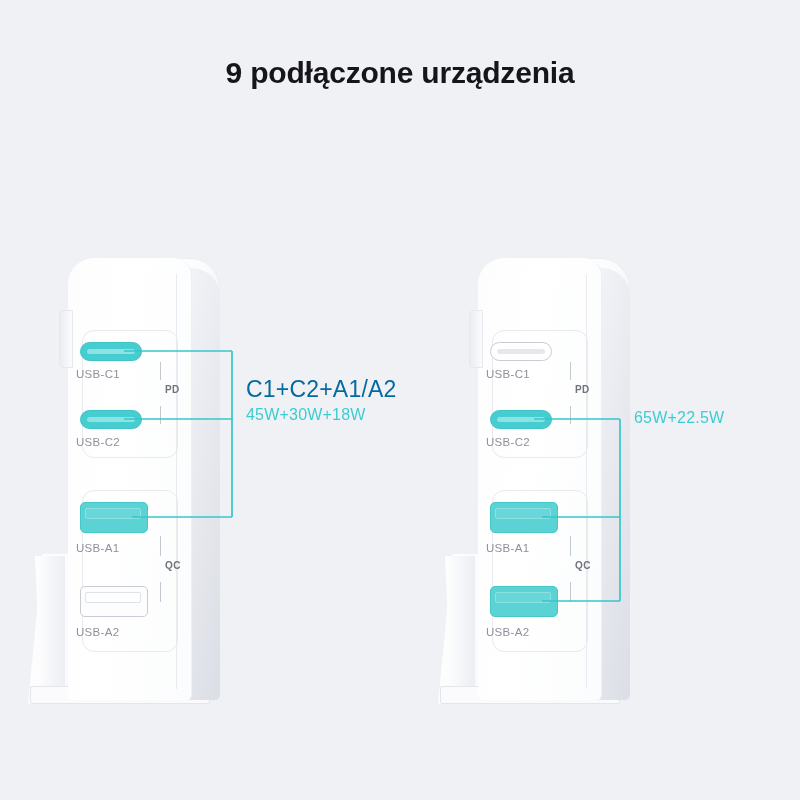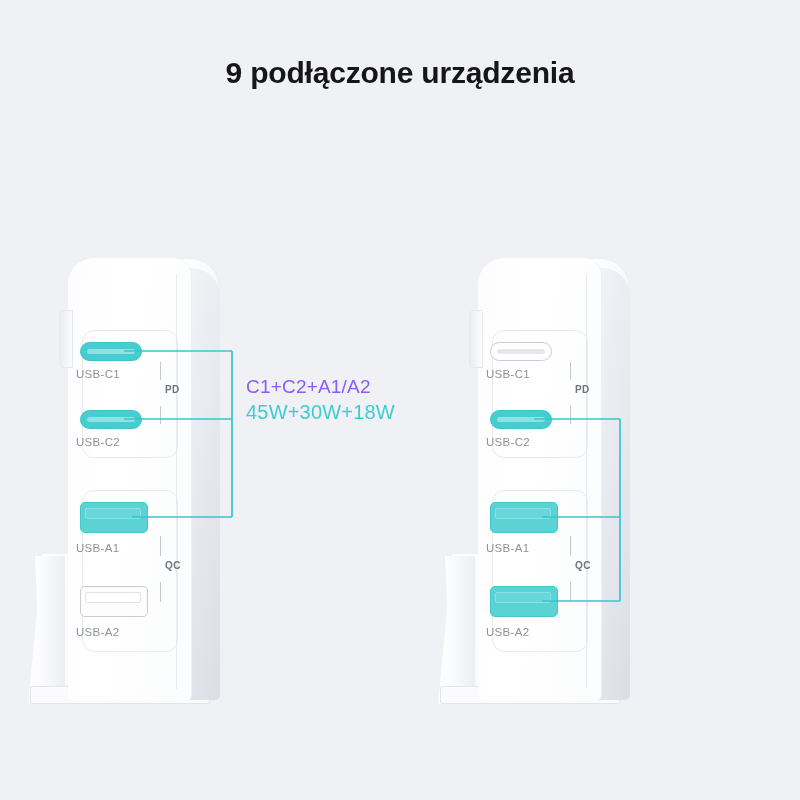--- a/index.html
+++ b/index.html
@@ -243,27 +243,28 @@
   .callout { position: absolute; left: 0; top: 0; overflow: visible; }
   .callout line {
     stroke: #35c6cb;
     stroke-width: 1.7;
     fill: none;
   }
 
   
   .callout-text { position: absolute; }
   .callout-combo {
-    font-size: 19px;
-    color: #8b5cf6;
+    font-size: 23px;
+    color: #0369a1;
     letter-spacing: 0.2px;
     white-space: nowrap;
+    text-align: center;
   }
   .callout-watt {
-    font-size: 20px;
+    font-size: 16px;
     color: #3ccdd2;
     letter-spacing: 0.2px;
     white-space: nowrap;
     margin-top: 3px;
   }
 </style>
 </head>
 <body>
 
 <div id="page-title">9 podłączone urządzenia</div>
@@ -396,14 +397,15 @@
   </div>
 
   <svg class="callout" width="300" height="450">
     <line x1="96" y1="161" x2="182" y2="161"></line>
     <line x1="104" y1="259" x2="182" y2="259"></line>
     <line x1="104" y1="343" x2="182" y2="343"></line>
     <line x1="182" y1="161" x2="182" y2="343"></line>
   </svg>
 
   <div class="callout-text" style="left:196px; top:148px;">
+    <div class="callout-watt">65W+22.5W</div>
   </div>
 </div>
 
 </body></html>

